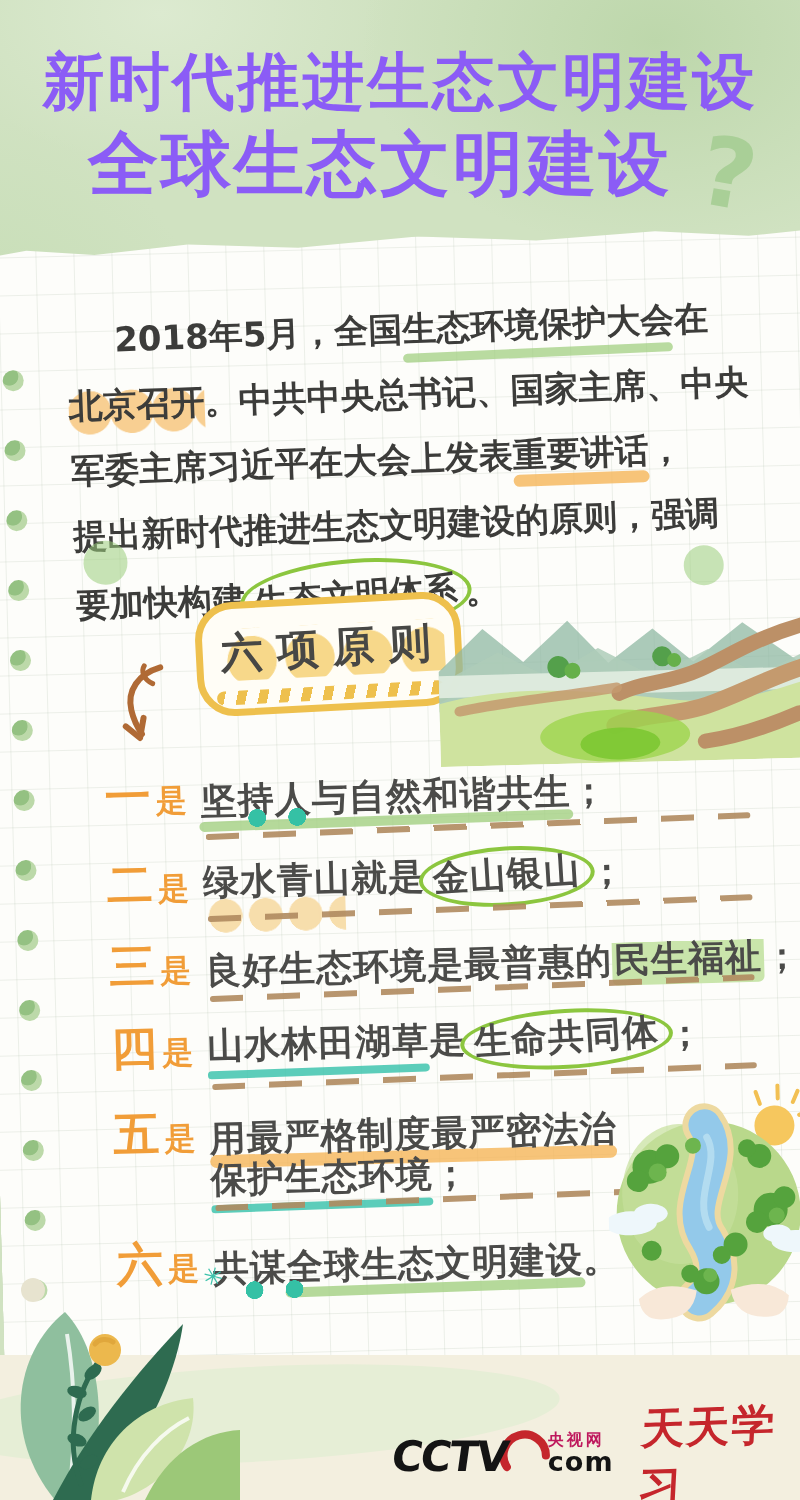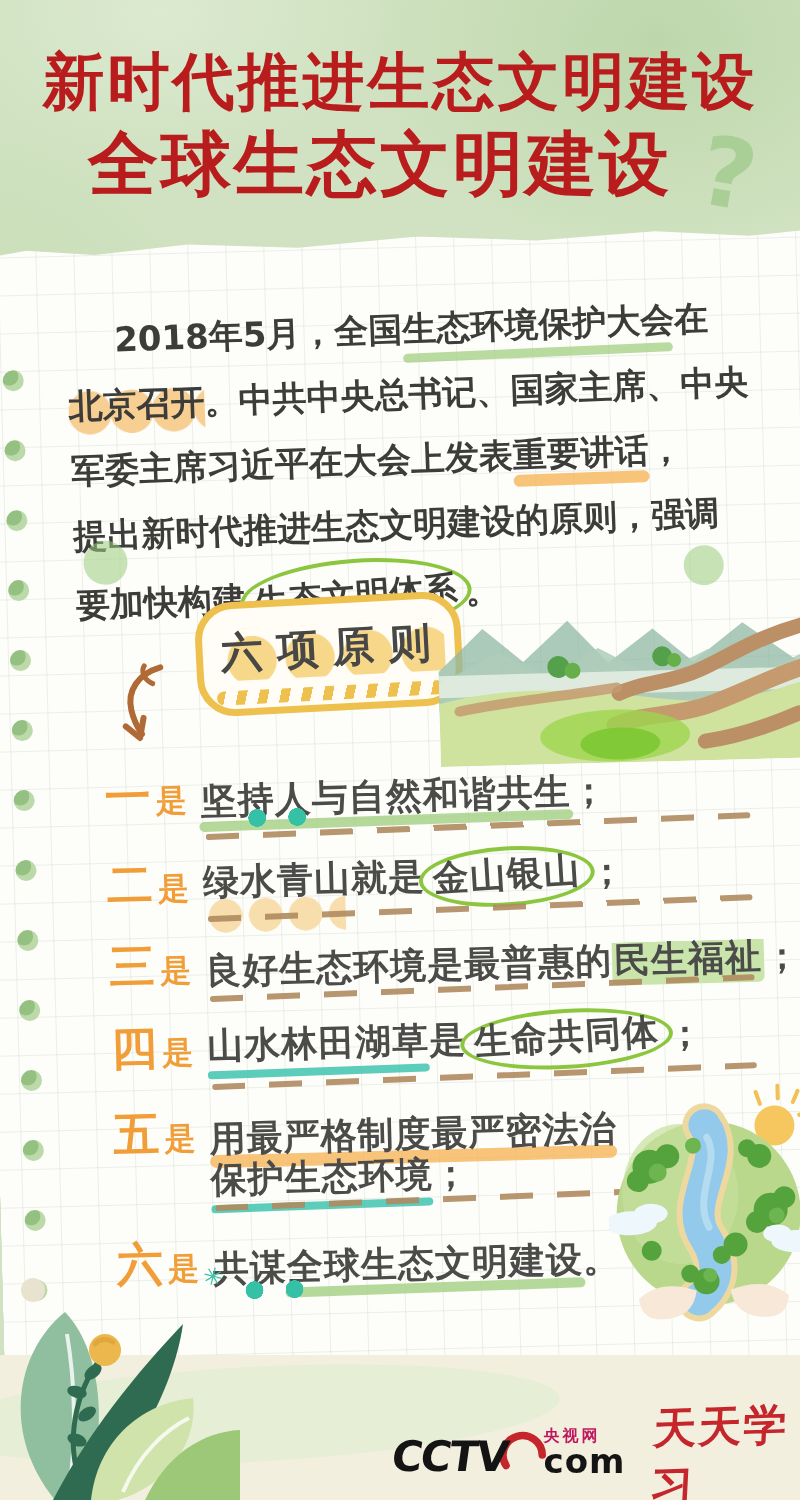--- a/index.html
+++ b/index.html
@@ -8,21 +8,21 @@
 
   
   .bg-green{position:absolute;left:0;top:0;width:800px;height:1365px;
     background:
       radial-gradient(420px 300px at 82% 3%, #bdd7ab 0%, rgba(189,215,171,0) 70%),
       radial-gradient(380px 420px at -5% 30%, #c3dcb2 0%, rgba(195,220,178,0) 70%),
       radial-gradient(300px 200px at 20% 1%, #dcead0 0%, rgba(220,234,208,0) 75%),
       #d0e2c1;}
 
   
-  .title1,.title2{position:absolute;width:100%;text-align:center;color:#b91c1c;
+  .title1,.title2{position:absolute;width:100%;text-align:center;color:#8b5cf6;
       font-weight:800;letter-spacing:3px;}
   .title1{top:40px;font-size:62px;}
   .title2{top:118px;font-size:70px;width:760px;left:0;}
   .qmark{position:absolute;left:700px;top:118px;font-size:96px;font-weight:900;
       color:#a9cf97;transform:rotate(10deg);}
 
   
   .paper{position:absolute;left:-25px;top:235px;width:850px;height:1150px;
     transform:rotate(-1.5deg);transform-origin:50% 0;
     background:
@@ -102,21 +102,21 @@
   
   .footer{position:absolute;left:0;top:1355px;width:800px;height:145px;background:#f3efdf;}
   .swash{position:absolute;left:-60px;top:12px;width:620px;height:95px;border-radius:50%;
     background:#e6eed6;transform:rotate(-3deg);}
   .logos{position:absolute;left:392px;top:1398px;display:flex;align-items:center;z-index:7;}
   .cctv-text{font-size:42px;font-weight:900;color:#141414;letter-spacing:-2px;
     transform:skewX(-8deg);display:inline-block;}
   .swoosh{width:64px;height:60px;margin:-14px 0 0 -10px;}
   .stack{display:flex;flex-direction:column;line-height:1;margin:-6px 0 0 -6px;}
   .site{font-size:16px;color:#be185d;letter-spacing:3px;font-weight:700;}
-  .com{font-size:34px;color:#141414;font-weight:800;letter-spacing:1px;}
+  .com{font-size:27px;color:#141414;font-weight:800;letter-spacing:1px;}
   .ttxx{font-size:43px;font-weight:800;color:#c5262c;margin-left:26px;
     font-family:"DejaVu Serif",serif;transform:rotate(-2deg) skewX(-5deg);display:inline-block;
     letter-spacing:2px;}
 </style>
 </head>
 <body>
 
 <div class="bg-green"></div>
 
 <div class="title1">新时代推进生态文明建设</div>

